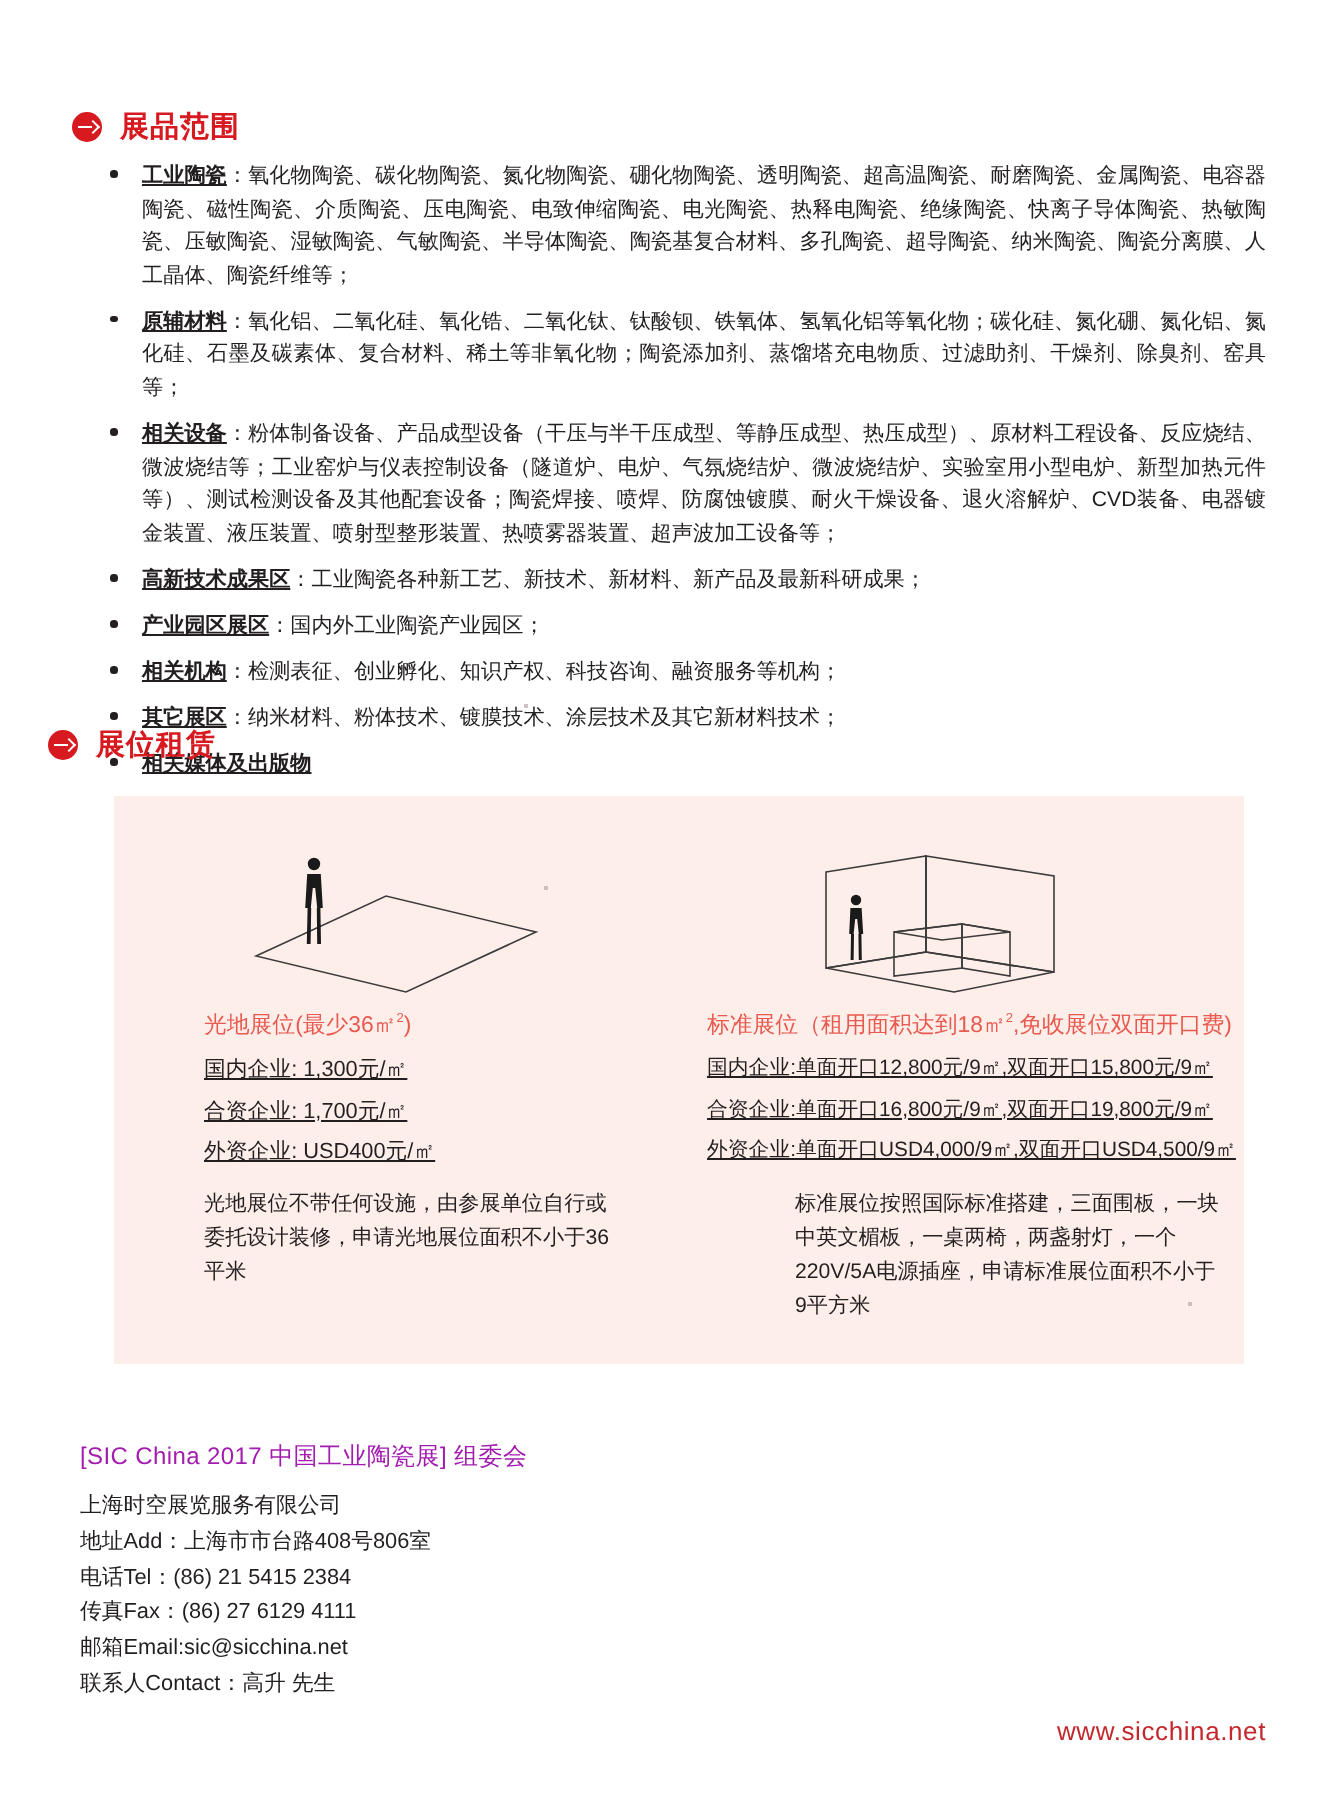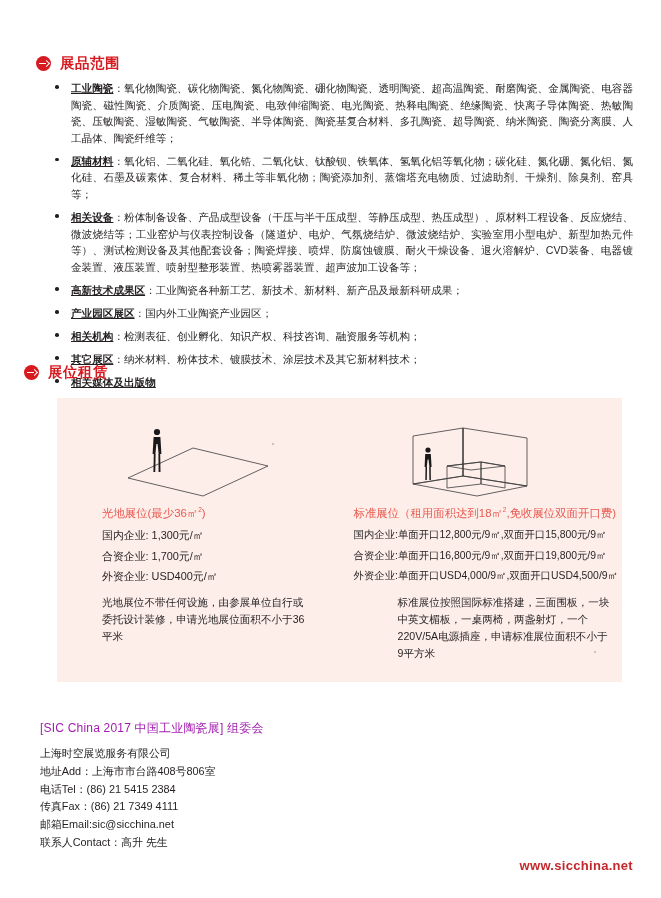--- a/index.html
+++ b/index.html
@@ -138,20 +138,21 @@
 
   .price-lines {
     position: absolute;
     top: 127px;
     left: 45px;
     right: 6px;
     font-size: 10.9px;
     line-height: 20.5px;
     color: #231f20;
     white-space: nowrap;
+    text-decoration: underline;
   }
   .col-right .price-lines { left: 14px; font-size: 10.4px; }
 
   .note {
     position: absolute;
     top: 196px;
     left: 45px;
     right: 30px;
     font-size: 10.6px;
     line-height: 17px;
@@ -177,21 +178,21 @@
     color: #231f20;
   }
   #contact-list div { white-space: nowrap; }
 
   #site-url {
     position: absolute;
     right: 28px;
     top: 858px;
     color: #c4282d;
     font-size: 13px;
-    font-weight: bold;
+    font-weight: normal;
     letter-spacing: 0.3px;
   }
 
   .speck {
     position: absolute;
     width: 1.6px;
     height: 1.6px;
     background: #b8b0ae;
     opacity: .75;
   }
@@ -331,21 +332,21 @@
     <div class="note">标准展位按照国际标准搭建，三面围板，一块中英文楣板，一桌两椅，两盏射灯，一个220V/5A电源插座，申请标准展位面积不小于9平方米</div>
   </div>
 </div>
 
 <div id="organizer-title">[SIC China 2017 中国工业陶瓷展] 组委会</div>
 
 <div id="contact-list">
   <div>上海时空展览服务有限公司</div>
   <div>地址Add：上海市市台路408号806室</div>
   <div>电话Tel：(86) 21 5415 2384</div>
-  <div>传真Fax：(86) 21 7349 4111</div>
+  <div>传真Fax：(86) 27 6129 4111</div>
   <div>邮箱Email:sic@sicchina.net</div>
   <div>联系人Contact：高升 先生</div>
 </div>
 
 <div id="site-url">www.sicchina.net</div>
 
 <span class="speck" style="left:262px;top:352px;"></span>
 <span class="speck" style="left:594px;top:651px;"></span>
 <span class="speck" style="left:272px;top:443px;"></span>
 

